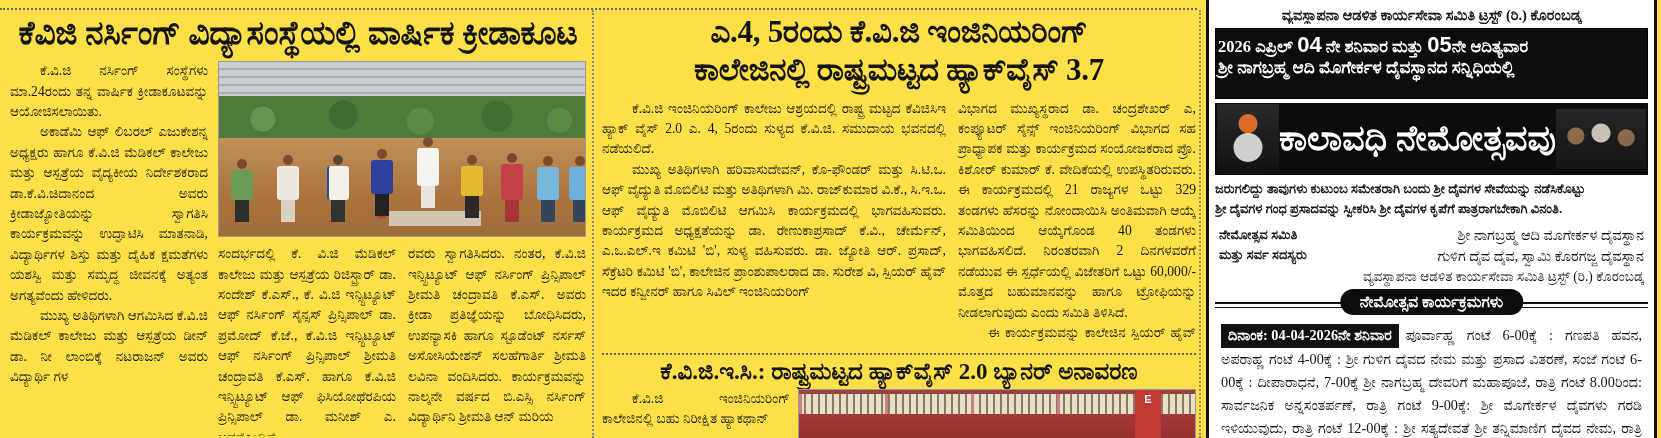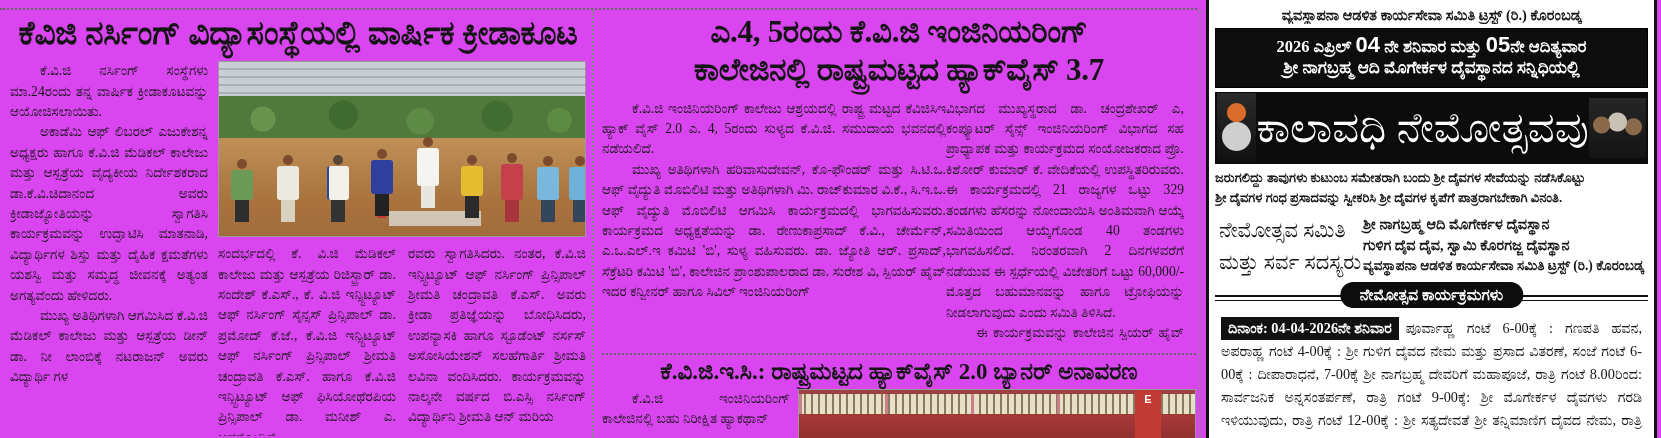--- a/index.html
+++ b/index.html
@@ -1,17 +1,17 @@
 <!DOCTYPE html>
 <html><head>
 <meta charset="utf-8">
 <style>
   *{margin:0;padding:0;box-sizing:border-box}
   html,body{background:#e9e9e7}
-  .page{position:relative;width:1661px;height:438px;background:#d946ef;overflow:hidden;
+  .page{position:relative;width:1661px;height:438px;background:#fde047;overflow:hidden;
         font-family:"Liberation Serif","DejaVu Serif",serif;color:#151515}
   .top-dotted{position:absolute;left:0;top:8px;width:1197px;border-top:2px dotted #666}
   .vrule{position:absolute;top:10px;bottom:0;width:0;border-left:2px dotted #888}
   
   .sec-left{position:absolute;left:10px;top:13px;width:576px}
   .headline{font-weight:800;text-align:center;line-height:1.22;letter-spacing:-.3px}
   .sec-left .headline{font-size:33px;margin-bottom:8px}
   .body-row{display:flex;gap:10px}
   .colnarrow{width:198px;height:378px;overflow:hidden}
   .news{font-size:13.6px;line-height:1.5;text-align:justify}
@@ -32,58 +32,58 @@
   .flag{position:absolute;left:158px;bottom:18px;width:9px;height:30px;background:#c23a3a}
   .fig{position:absolute;bottom:14px;width:22px}
   .fig .h{width:10px;height:10px;border-radius:50%;background:#7c4a2d;margin:0 auto}
   .fig .t{height:30px;border-radius:3px;margin-top:1px}
   .fig .lg{height:22px;margin:0 4px}
   .two-cols{display:flex;gap:12px;margin-top:7px;height:192px;overflow:hidden}
   .two-cols .c{flex:1}
   
   .sec-mid{position:absolute;left:602px;top:13px;width:594px}
   .sec-mid .headline{font-size:31px}
-  .mid-body{display:flex;gap:0;margin-top:10px;height:248px;overflow:hidden}
+  .mid-body{display:flex;gap:12px;margin-top:10px;height:248px;overflow:hidden}
   .mid-c1{width:344px}
   .mid-c2{width:238px}
   .mid-rule{border-top:2px dotted #666;margin:6px 0 4px}
   .subhead{font-size:23px;font-weight:800;text-align:center;line-height:1.15;margin-bottom:4px}
   .sub-row{display:flex;gap:8px;height:60px;overflow:hidden}
   .sub-text{width:188px}
   .photo2{position:relative;flex:1;height:56px;overflow:hidden;background:linear-gradient(180deg,#9c4242 0,#a33636 55%,#8e2f2f 100%);border:1px solid #999}
   .balustrade{position:absolute;left:0;top:4px;right:0;height:20px;background:
       repeating-linear-gradient(90deg,#c98089 0 3px,transparent 3px 86px),
       repeating-linear-gradient(90deg,#e8dfc8 0 5px,#8a7a5e 5px 7px)}
   .sign{position:absolute;right:34px;top:0;width:26px;height:100%;background:#c23a34;color:#fff;
         display:flex;flex-direction:column;align-items:center;font-weight:700;font-size:11px;line-height:1.4;padding-top:2px;
         font-family:"Liberation Sans",sans-serif}
   
   .ad{position:absolute;left:1206px;top:-26px;width:451px;height:482px;background:#fff;
       border:3.5px solid #111;padding:30px 6px 0}
   .ad-topline{font-size:14.5px;font-weight:700;text-align:center;white-space:nowrap;overflow:hidden}
-  .ad-banner{background:#0d0d0d;color:#fff;text-align:center;margin-top:4px;padding:3px 2px 9px;border:1px solid #000}
+  .ad-banner{background:#0d0d0d;color:#fff;margin-top:4px;padding:3px 2px 20px;border:1px solid #000}
   .ad-banner .l1{font-size:16.5px;font-weight:700;white-space:nowrap}
   .ad-banner .l1 .big{font-size:22px;font-family:"Liberation Sans",sans-serif}
   .ad-banner .l2{font-size:17px;font-weight:700;white-space:nowrap}
   .title-band{display:flex;align-items:center;background:#0c0c0c;margin-top:4px;height:72px;padding:0 2px}
   .deity-left{width:80px;height:70px;background:
       radial-gradient(circle at 50% 28%,#d96c2a 0 9px,transparent 10px),
       radial-gradient(circle at 50% 62%,#cfcfcf 0 14px,transparent 15px),
       linear-gradient(180deg,#2a2a2a 0,#101010 100%)}
-  .ad-title{flex:1;color:#fff;font-size:42px;font-weight:400;text-align:center;white-space:nowrap;
+  .ad-title{flex:1;color:#fff;font-size:35px;font-weight:700;text-align:center;white-space:nowrap;
             text-shadow:0 0 3px #000}
   .deity-right{width:116px;height:60px;background:
       radial-gradient(circle at 22% 45%,#8a6a4a 0 8px,transparent 9px),
       radial-gradient(circle at 50% 40%,#c8c2b4 0 9px,transparent 10px),
       radial-gradient(circle at 78% 48%,#8a6a4a 0 8px,transparent 9px),
       linear-gradient(180deg,#262626 0,#141414 100%)}
   .invite{font-size:13px;font-weight:600;text-align:left;line-height:1.45;margin-top:5px;white-space:nowrap;overflow:hidden}
   .committee-row{display:flex;justify-content:space-between;align-items:flex-start;padding:6px 4px 2px}
-  .committee{font-size:21px;font-weight:400;line-height:1.55}
-  .org{font-size:14.5px;font-weight:700;text-align:left;line-height:1.45;white-space:nowrap}
+  .committee{font-size:13px;font-weight:700;line-height:1.55}
+  .org{font-size:14.5px;font-weight:400;text-align:right;line-height:1.45;white-space:nowrap}
   .pill-rule{position:relative;margin-top:14px;height:6px;border-top:2.5px solid #111;border-bottom:1.5px solid #111}
   .pill{position:absolute;left:50%;top:-15px;transform:translateX(-50%);background:#0d0d0d;color:#fff;
         border-radius:16px;padding:4px 20px;font-size:15.5px;font-weight:700;white-space:nowrap}
   .schedule{padding:16px 6px 0;font-size:14.3px;line-height:1.62;text-align:justify}
   .date-chip{display:inline-block;background:#111;color:#fff;font-weight:700;padding:0 7px;margin-right:7px}
   .schedule .bold{font-weight:400}
 </style>
 </head>
 <body>
 

